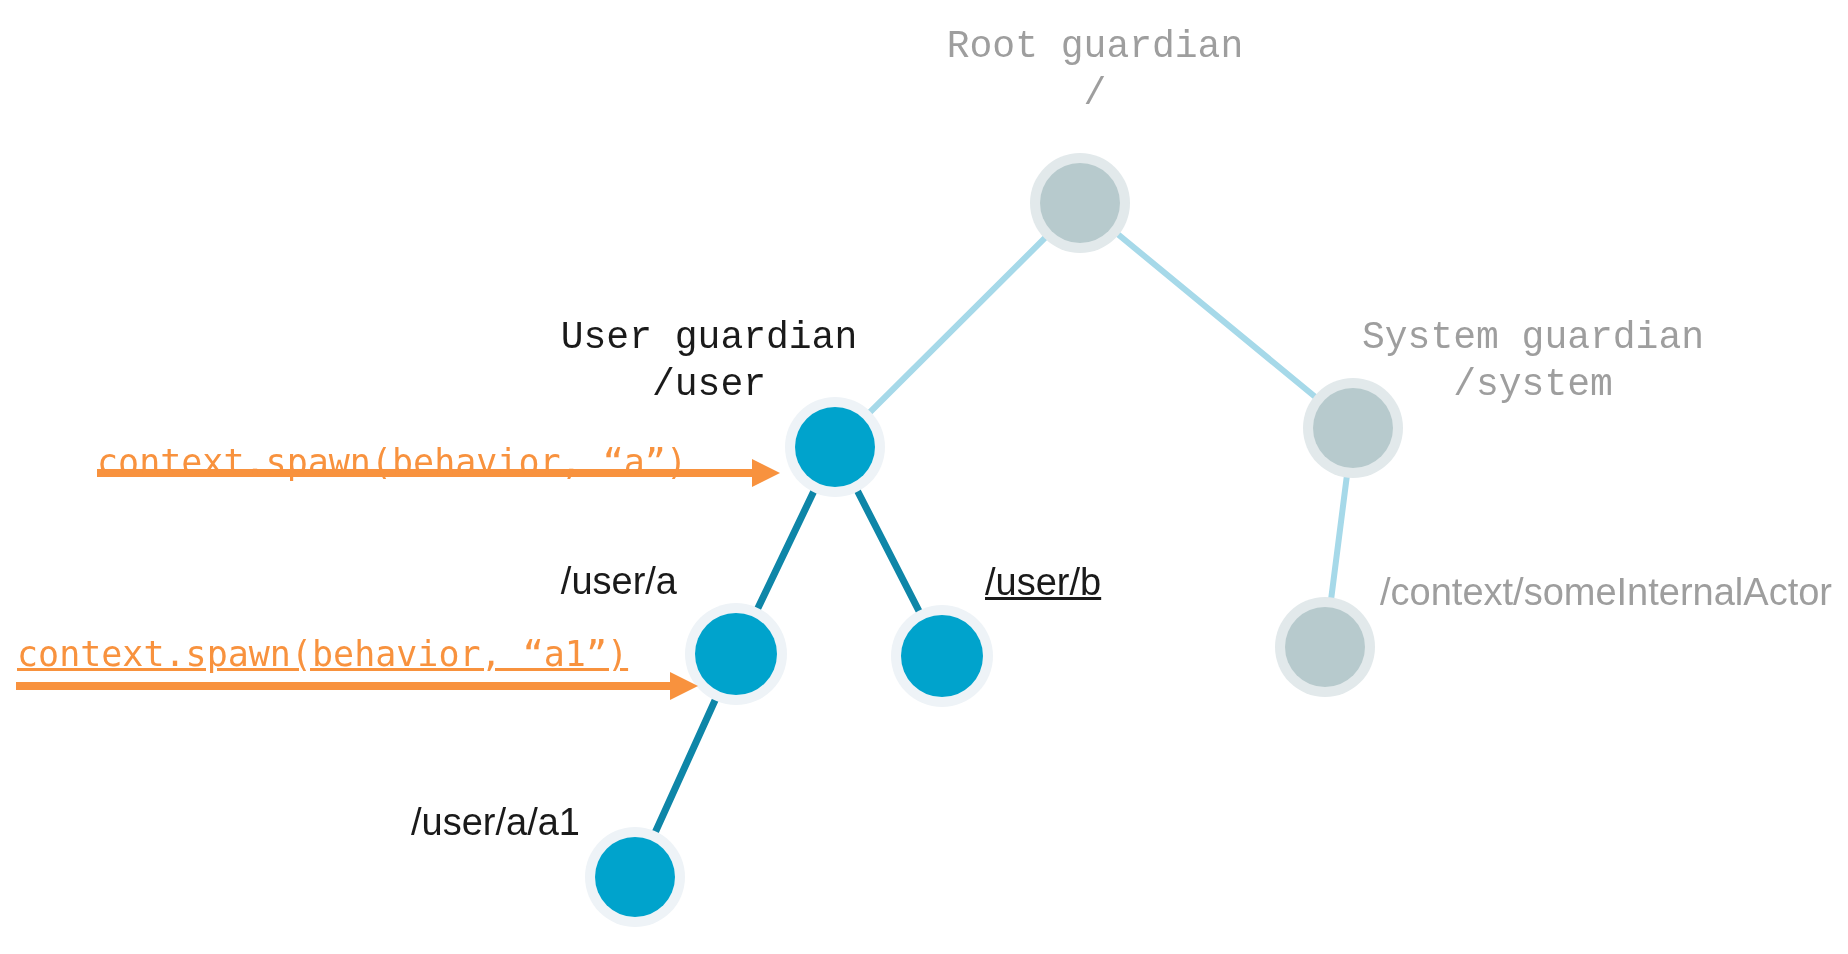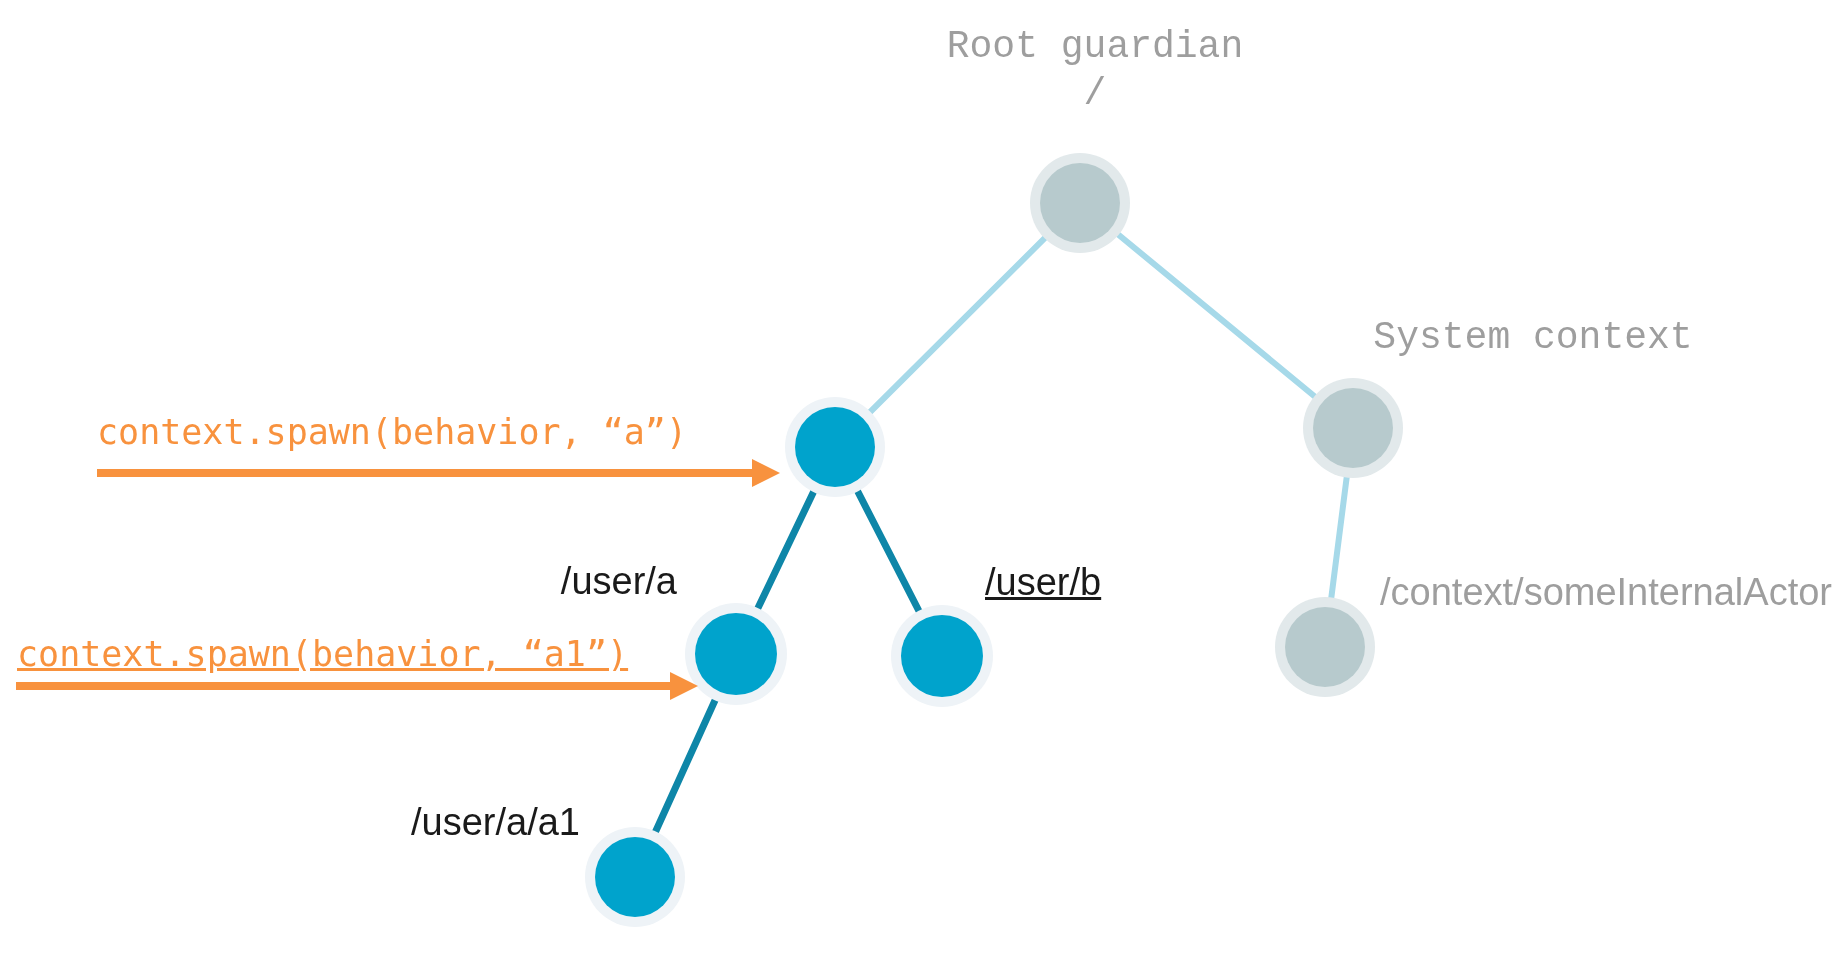--- a/index.html
+++ b/index.html
@@ -92,30 +92,35 @@
       <line x1="16" y1="686" x2="671" y2="686" stroke-width="8" stroke="#f8923e"></line>
       <polygon points="698,686 670,672 670,700" fill="#f8923e"></polygon>
     </g>
   </svg>
 
   <div class="label gray center two-line" style="left:895px; top:23px; width:400px;">
     <div>Root guardian</div>
     <div>/</div>
   </div>
 
+  <div class="label center two-line" style="left:509px; top:314px; width:400px;">
+    <div>User guardian</div>
+    <div>/user</div>
+  </div>
 
   <div class="label gray center two-line" style="left:1333px; top:314px; width:400px;">
-    <div>System context</div>
+    <div>System guardian</div>
+    <div>/system</div>
   </div>
 
   <div class="label right" style="left:377px; top:558px; width:300px;">/user/a</div>
 
   <div class="label" style="left:985px; top:559px;text-decoration:underline;">/user/b</div>
 
   <div class="label gray" style="left:1380px; top:569px;">/context/someInternalActor</div>
 
   <div class="label right" style="left:280px; top:799px; width:300px;">/user/a/a1</div>
 
-  <div class="code" style="left:97px; top:411px;">context.spawn(behavior, “a”)</div>
+  <div class="code" style="left:97px; top:441px;">context.spawn(behavior, “a”)</div>
 
   <div class="code" style="left:17px; top:633px;text-decoration:underline;">context.spawn(behavior, “a1”)</div>
 
 </div>
 
 </body></html>

